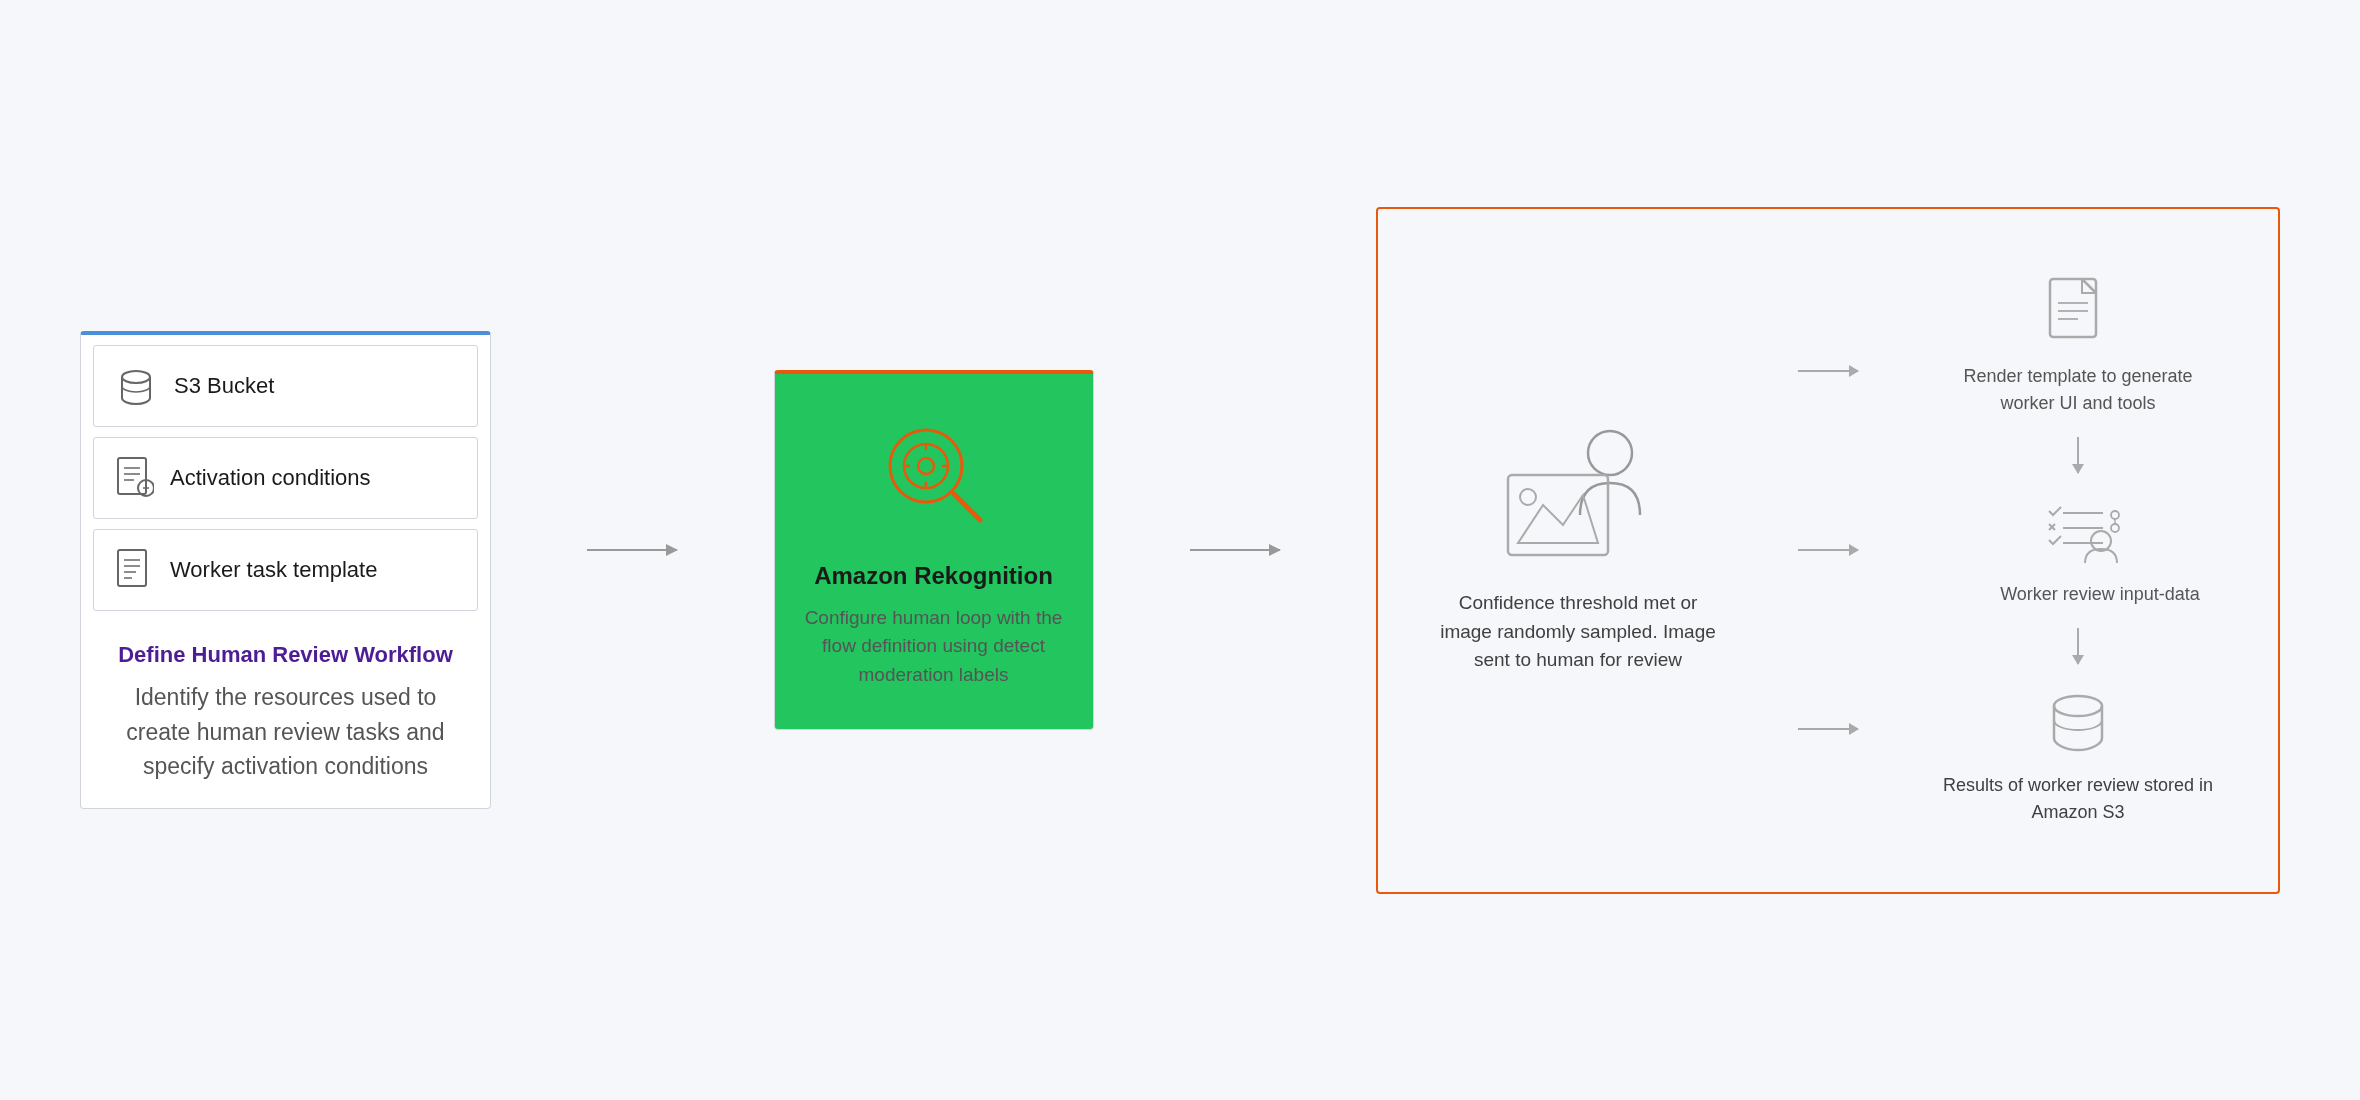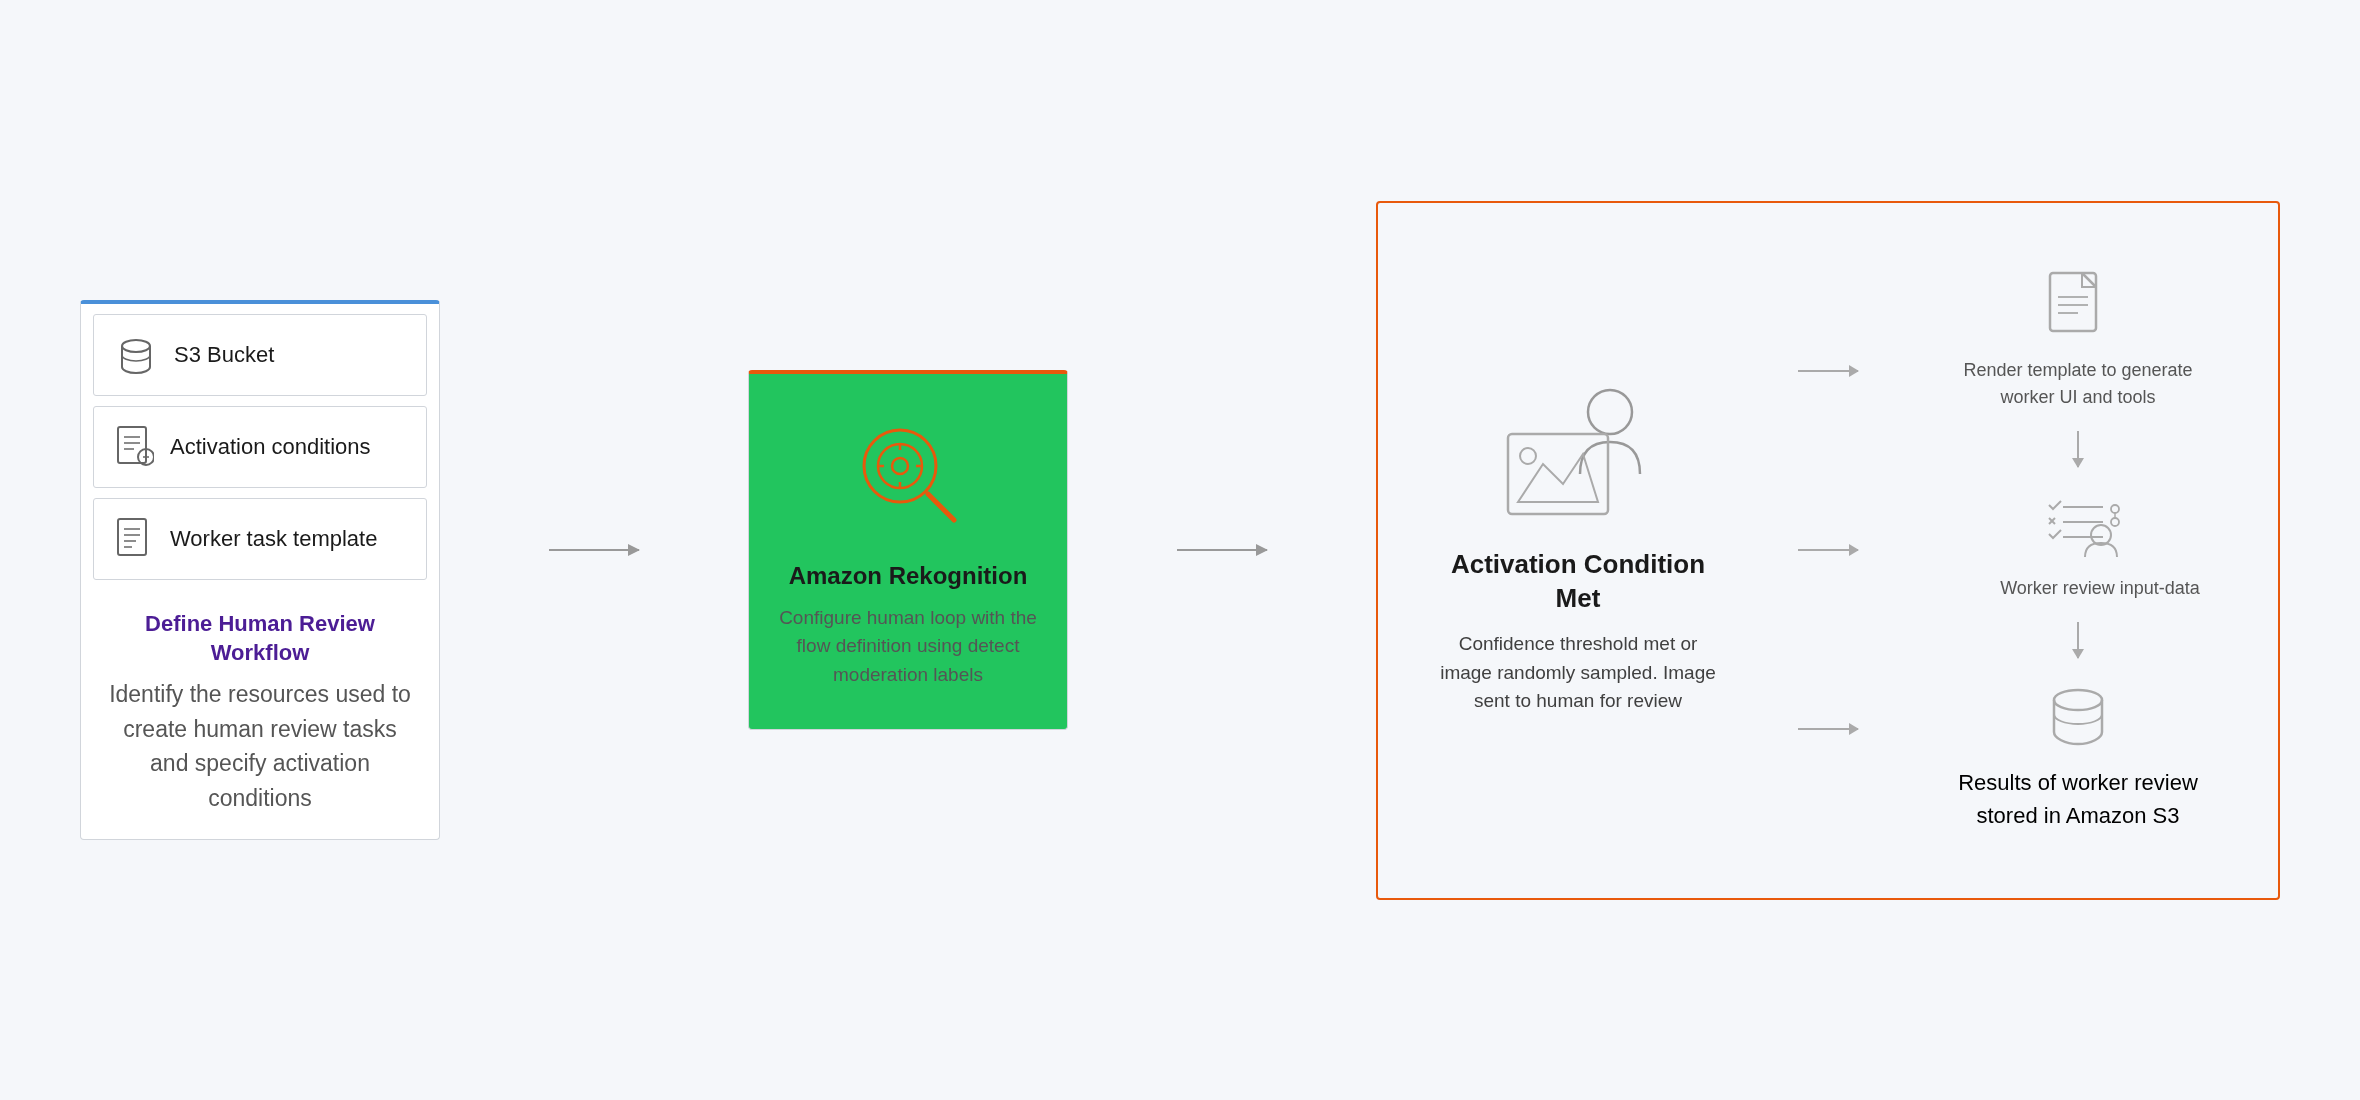--- a/index.html
+++ b/index.html
@@ -17,21 +17,21 @@
       width: 2200px;
       height: 960px;
       display: flex;
       align-items: center;
       justify-content: space-between;
       position: relative;
     }
 
     
     .left-card {
-      width: 360px;
+      width: 411px;
       background: white;
       border: 1px solid #d1d5db;
       border-top: 4px solid #4a90d9;
       border-radius: 4px;
       padding: 0;
       flex-shrink: 0;
       position: relative;
       top: 20px;
     }
     .left-card-item {
@@ -244,21 +244,20 @@
           <circle cx="112" cy="28" r="22" stroke="#999" stroke-width="2.5" fill="none"></circle>
           <path d="M82 90 C82 68 92 58 112 58 C132 58 142 68 142 90" stroke="#999" stroke-width="2.5" fill="none"></path>
 
           <rect x="10" y="50" width="100" height="80" rx="4" stroke="#aaa" stroke-width="2.5" fill="none"></rect>
 
           <path d="M20 118 L45 80 L65 100 L85 70 L100 118 Z" stroke="#aaa" stroke-width="2" fill="none"></path>
 
           <circle cx="30" cy="72" r="8" stroke="#aaa" stroke-width="2" fill="none"></circle>
         </svg>
       </div>
-      <div class="activation-title">Activation Condition Met</div>
       <div class="activation-desc">Confidence threshold met or image randomly sampled. Image sent to human for review</div>
     </div>
 
     <div style="display:flex;flex-direction:column;justify-content:space-between;height:380px;align-items:center;">
 
       <div style="display:flex;align-items:center;margin-top:10px;">
         <div style="width:60px;height:2px;background:#aaa;position:relative;">
           <div style="position:absolute;right:-1px;top:-5px;border-left:10px solid #aaa;border-top:6px solid transparent;border-bottom:6px solid transparent;"></div>
         </div>
       </div>
@@ -323,19 +322,19 @@
           <div style="position:absolute;bottom:-1px;left:-5px;border-top:10px solid #aaa;border-left:6px solid transparent;border-right:6px solid transparent;"></div>
         </div>
       </div>
 
       <div style="display:flex;flex-direction:column;align-items:center;text-align:center;padding:16px 0;">
         <svg width="80" height="80" viewBox="0 0 80 80" fill="none">
           <ellipse cx="40" cy="22" rx="24" ry="10" stroke="#aaa" stroke-width="2.5" fill="none"></ellipse>
           <path d="M16 22 C16 22 16 50 16 54 C16 60 27 66 40 66 C53 66 64 60 64 54 C64 50 64 22 64 22" stroke="#aaa" stroke-width="2.5" fill="none"></path>
           <path d="M16 36 C16 42 27 46 40 46 C53 46 64 42 64 36" stroke="#aaa" stroke-width="1.8" fill="none"></path>
         </svg>
-        <div style="font-size:22px;color:#000000;line-height:1.5;margin-top:8px;">Results of worker review stored in Amazon S3</div>
+        <div style="font-size:18px;color:#404040;line-height:1.5;margin-top:8px;">Results of worker review stored in Amazon S3</div>
       </div>
 
     </div>
   </div>
 
 </div>
 
 </body></html>

